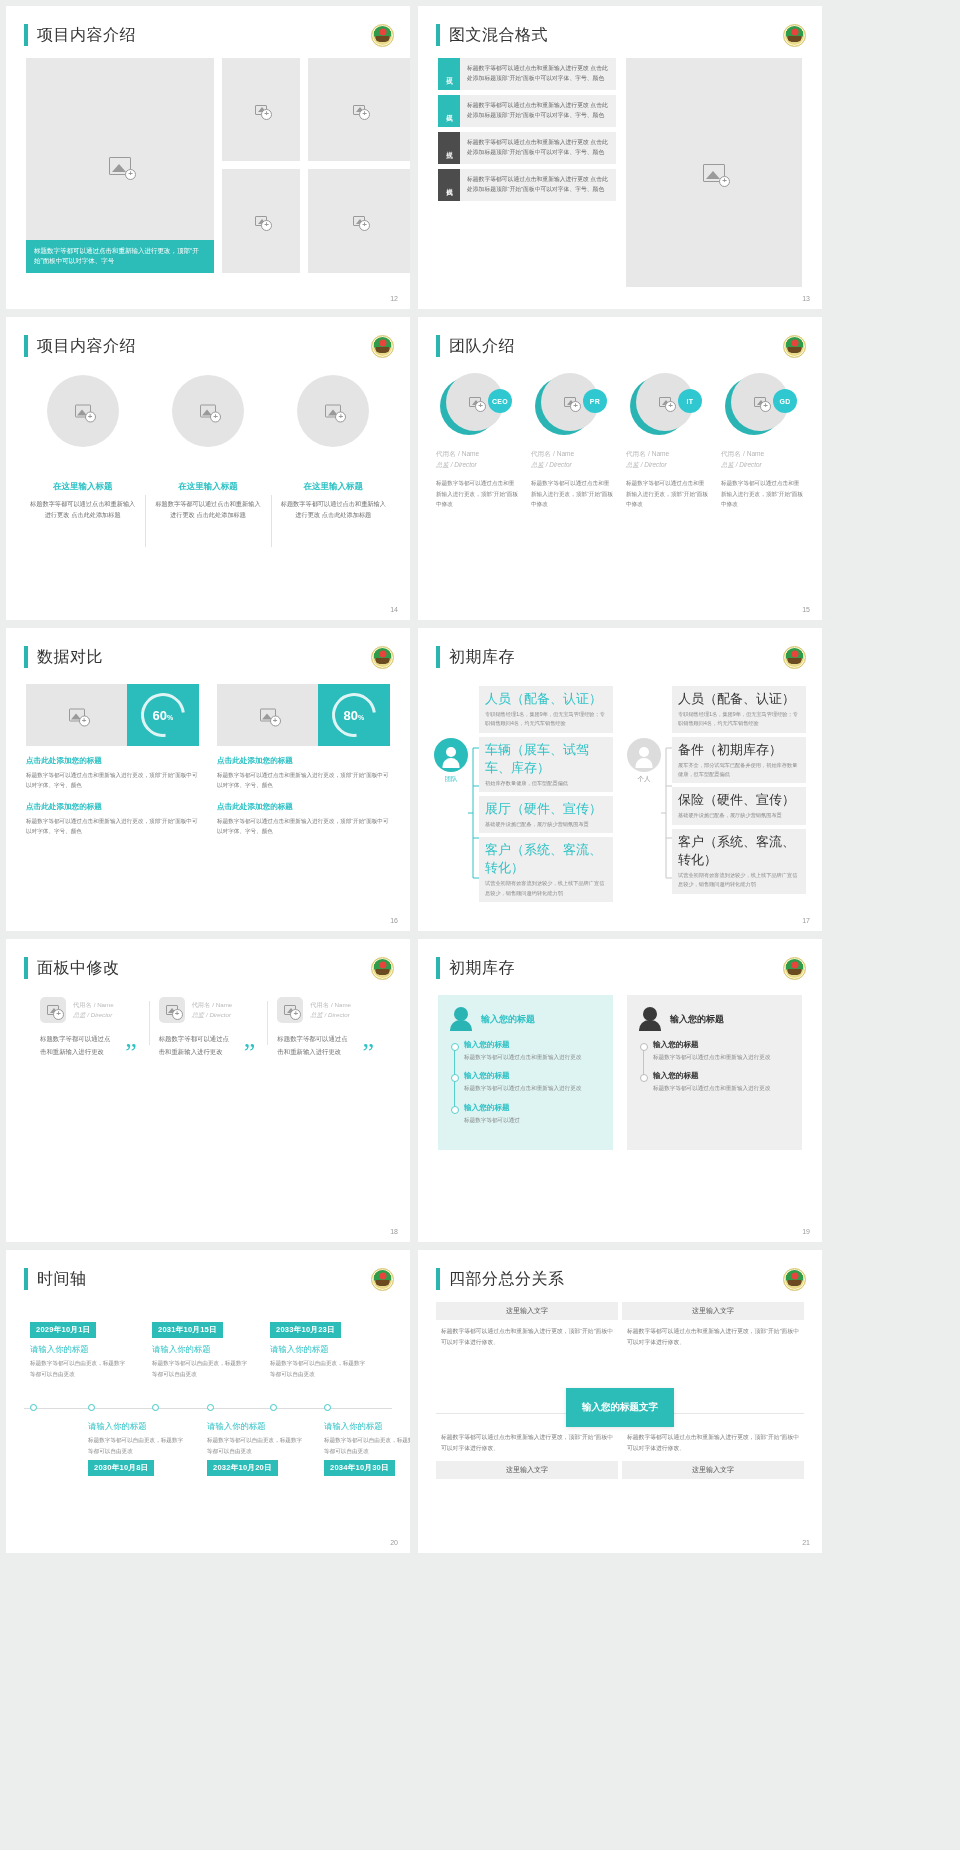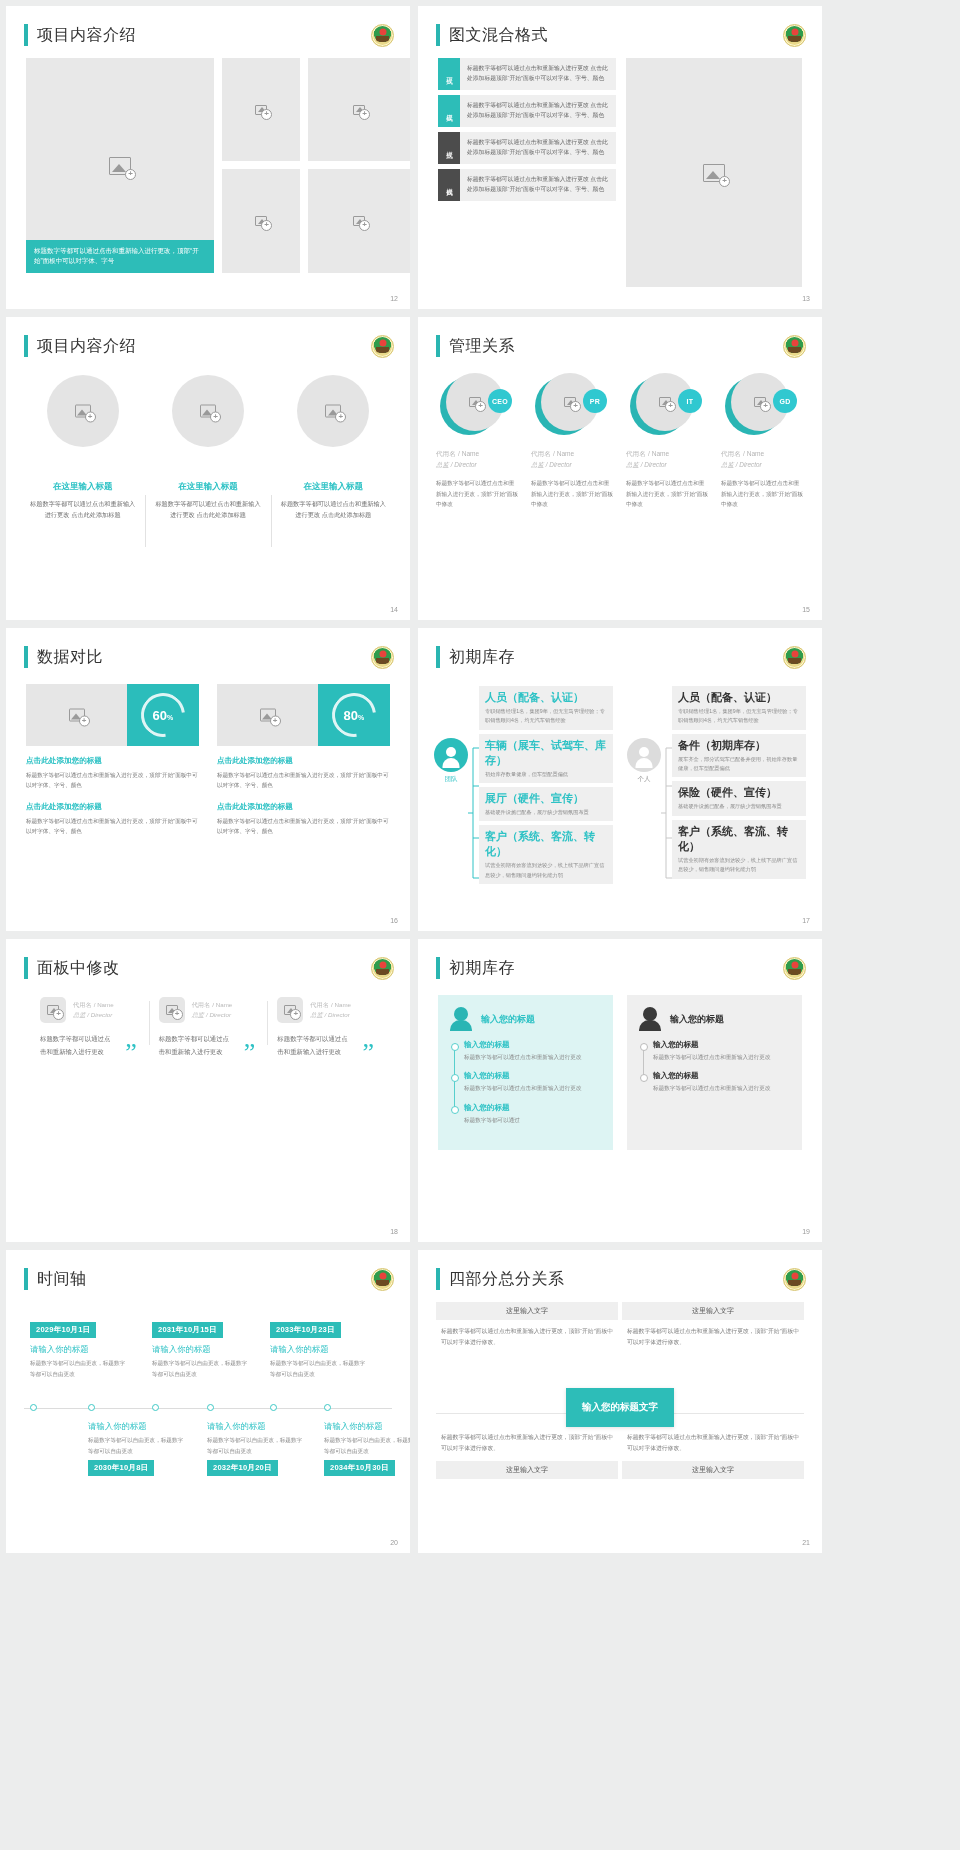--- a/index.html
+++ b/index.html
@@ -152,21 +152,21 @@
   .s17-av::after {
     content:""; position:absolute; left:50%; top:20px; transform:translateX(-50%);
     width:17px; height:10px; border-radius:9px 9px 0 0; background:#fff;
   }
   .s17-avlbl { font-size:6.5px; color:#2ec2c5; text-align:center; margin-top:3px; }
   .s17-avlbl.g { color:#8d8d8d; }
   .s17-conn { width:11px; flex:0 0 11px; margin-top:52px; }
   .s17-items { flex:1; }
   .s17-it { background:#efefef; padding:4px 6px; margin-bottom:4px; }
   .s17-it.plain { background:#efefef; }
-  .s17-ih { font-size:11px; font-weight:bold; margin-bottom:2px; }
+  .s17-ih { font-size:13px; font-weight:normal; margin-bottom:2px; }
   .s17-ih.teal { color:#2ec2c5; }
   .s17-ih.dark { color:#333; }
   .s17-ip { font-size:5.2px; line-height:1.8; color:#8a8a8a; }
 
   
   .s18-wrap { position:absolute; left:24px; top:58px; right:24px; display:flex; }
   .s18-col { flex:1; position:relative; padding:0 10px; }
   .s18-col + .s18-col::before { content:""; position:absolute; left:0; top:4px; width:1px; height:44px; background:#e4e4e4; }
   .s18-hd { display:flex; align-items:center; }
   .s18-av { width:26px; height:26px; border-radius:5px; background:#e6e6e6; position:relative; flex:0 0 26px; }
@@ -327,21 +327,21 @@
         <div class="s14-h">在这里输入标题</div>
         <div class="s14-p">标题数字等都可以通过点击和重新输入进行更改 点击此处添加标题</div>
       </div>
     </div>
     <div class="pgnum">14</div>
   </div>
 
   <div class="slide">
     <div class="s-title-row">
       <span class="s-bar"></span>
-      <span class="s-title">管理关系</span>
+      <span class="s-title">团队介绍</span>
     </div>
     <div class="logo"></div>
     <div class="s15-wrap">
       <div class="s15-col">
         <div class="s15-av">
           <span class="s15-ring"></span>
           <span class="s15-face">
               <span class="ph-ico sm"></span>
             </span>
           <span class="s15-badge">CEO</span>

